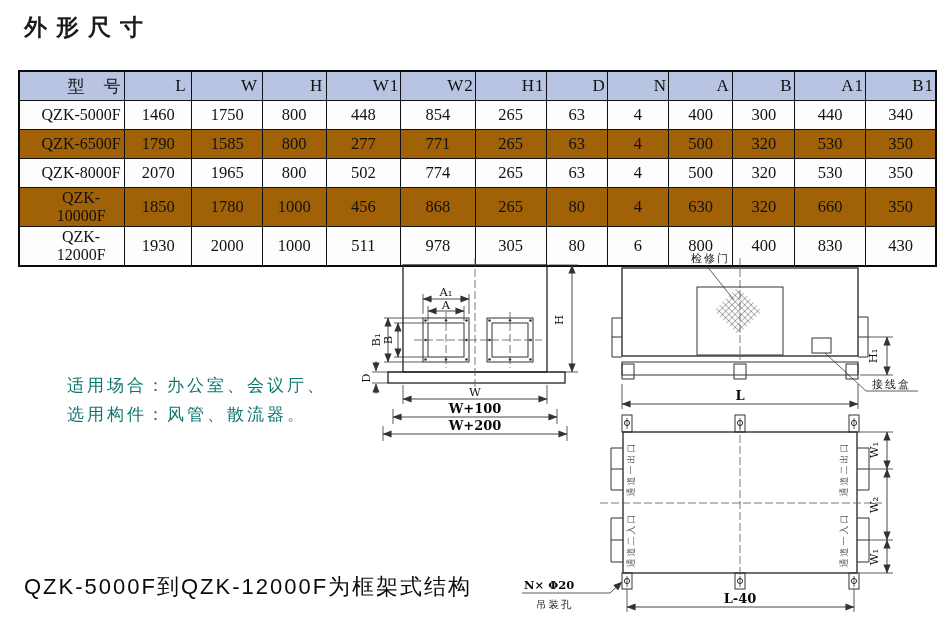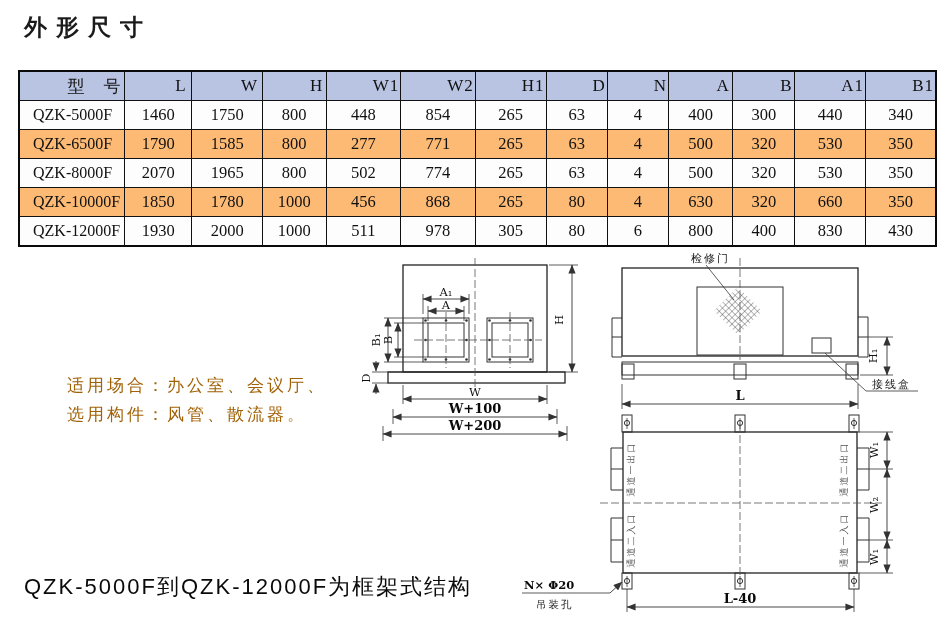--- a/index.html
+++ b/index.html
@@ -5,24 +5,24 @@
   html,body{margin:0;padding:0;background:#fff;}
   .page{position:relative;width:937px;height:631px;background:#ffffff;overflow:hidden;
         font-family:"Liberation Sans",sans-serif;color:#111;}
   .title{position:absolute;left:24px;top:12px;font-size:23px;font-weight:bold;
          letter-spacing:9px;color:#1a1a1a;font-family:"DejaVu Sans",sans-serif;}
   table.dims{position:absolute;left:18px;top:70px;border-collapse:collapse;table-layout:fixed;
              font-family:"Liberation Serif","DejaVu Serif",serif;border:2.5px solid #0a0a0a;}
   table.dims th{background:#b9c3e2;height:26px;font-weight:normal;font-size:17px;
                 border:1.5px solid #111;letter-spacing:1px;padding-left:46px;}
   table.dims td{height:26px;text-align:center;font-size:16.5px;border:1.5px solid #111;background:#fdfdfd;}
-  table.dims tr.alt td{background:#fdba74;}
-  table.dims td.model{text-align:left;padding-left:13px;font-size:16px;}
+  table.dims tr.alt td{background:#a16207;}
+  table.dims td.model{text-align:center;padding-left:19px;font-size:16px;}
   .notes{position:absolute;left:67px;top:371px;font-size:17px;line-height:29px;
-         letter-spacing:3px;color:#a16207;}
+         letter-spacing:3px;color:#0f766e;}
   .footer{position:absolute;left:24px;top:572px;font-size:22px;letter-spacing:2px;color:#0a0a0a;}
   svg.draw{position:absolute;left:0;top:0;}
   .thk{stroke:#222;stroke-width:1.3;fill:none;}
   .ln{stroke:#333;stroke-width:1;fill:none;}
   .lt{stroke:#333;stroke-width:0.8;fill:none;}
   .dsh{stroke:#555;stroke-width:0.8;fill:none;stroke-dasharray:8 3;}
   .dim{stroke:#333;stroke-width:0.9;fill:none;marker-start:url(#as);marker-end:url(#ae);}
   .dimE{stroke:#333;stroke-width:0.9;fill:none;marker-end:url(#ae);}
   .ext{stroke:#333;stroke-width:0.8;fill:none;}
   .bolt{fill:#333;stroke:none;}

